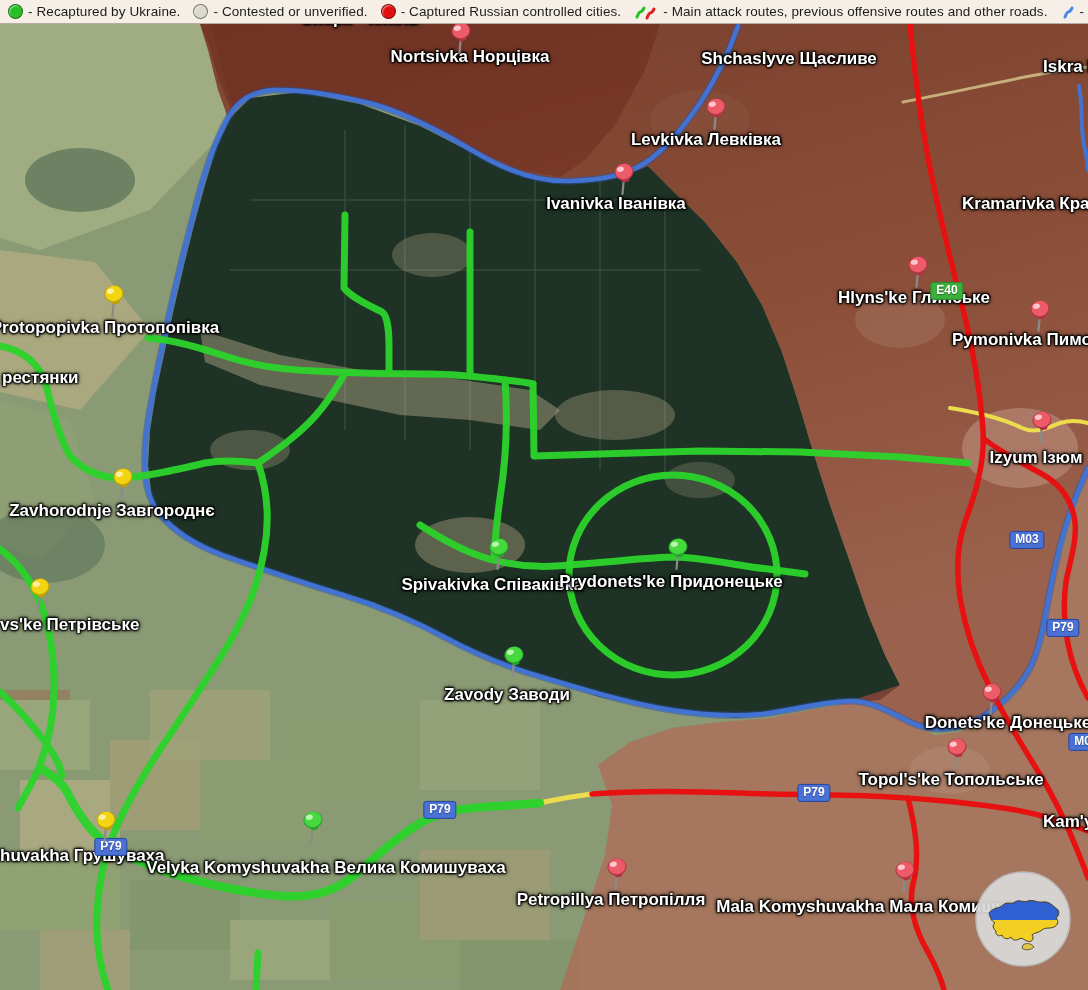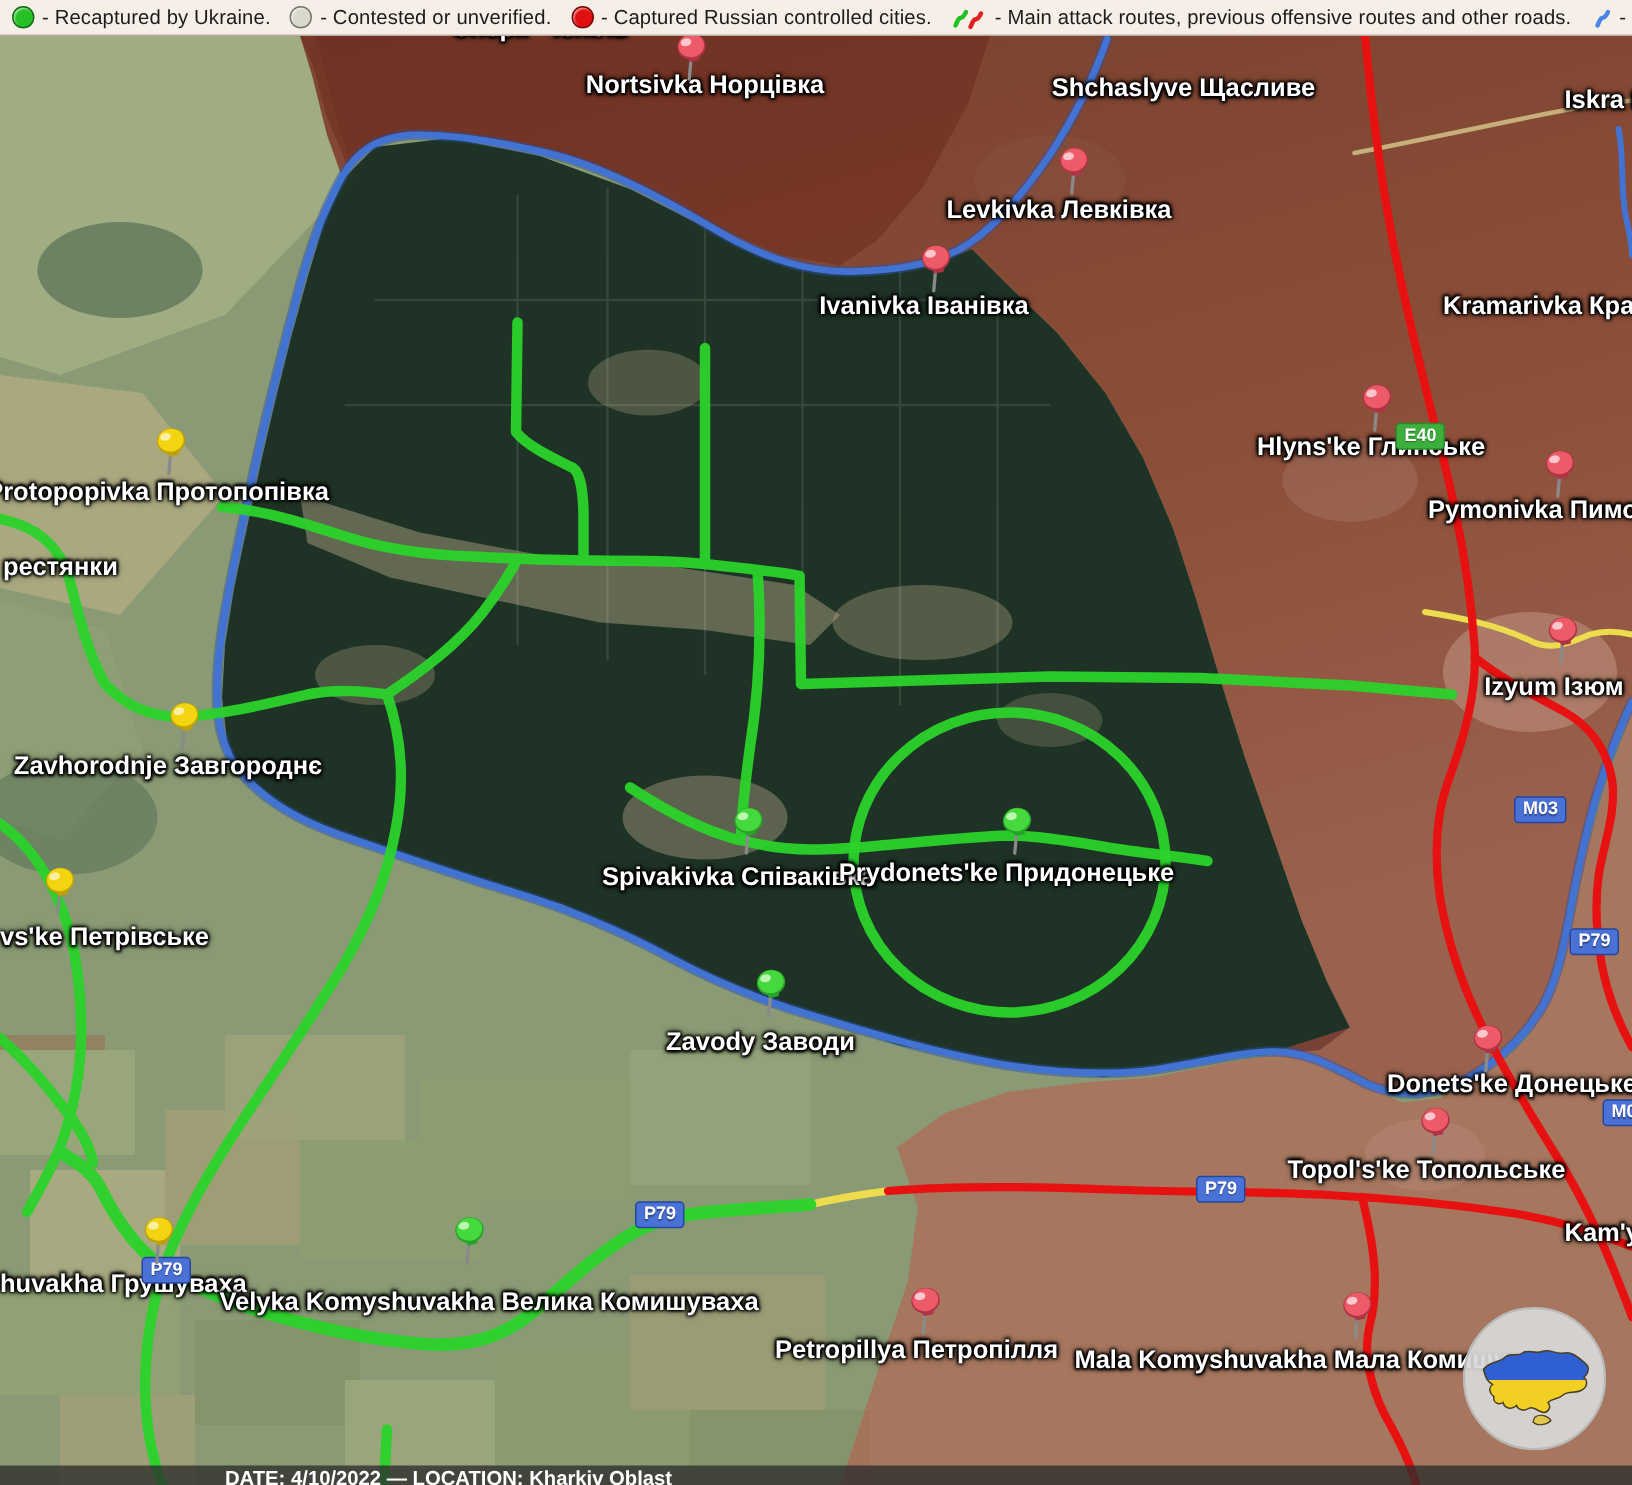--- a/index.html
+++ b/index.html
@@ -175,23 +175,20 @@
       <span class="legend-item">
         <span class="legend-icon">
           <svg width="14" height="16" viewBox="0 0 14 16" fill="none">
             <path d="M4,13 C8,3 7,12 11,4" stroke="#4a86e8" stroke-width="3" stroke-linecap="round"></path>
           </svg>
         </span>
         <span class="txt">- Rivers</span>
       </span>
     </div>
 
-  <div id="caption">
-    <div class="cap-text">DATE: 4/10/2022 — LOCATION: Kharkiv Oblast</div>
-  </div>
 
   <svg id="logo" viewBox="0 0 96 96">
     <circle cx="48" cy="48" r="47" fill="#d8d8d8" opacity=".93"></circle>
     <circle cx="48" cy="48" r="47" fill="none" stroke="#b9b9b9" stroke-width="1.5"></circle>
     <defs>
       <clipPath id="uaShape">
         <path d="M14,42 C18,36 24,38 28,34 C32,30 36,34 40,31 C44,28 48,32 53,30 C58,28 62,32 68,31 C74,30 78,35 82,38 C85,40 84,45 81,47 C84,50 83,54 79,56 C75,58 70,56 67,59 C64,62 60,61 57,64 C60,68 56,72 52,70 C49,69 47,66 44,68 C41,70 37,69 36,66 C33,69 28,68 27,64 C24,66 20,64 21,60 C18,58 17,54 20,52 C16,50 15,46 14,42 Z"></path>
       </clipPath>
     </defs>
     <g clip-path="url(#uaShape)">

